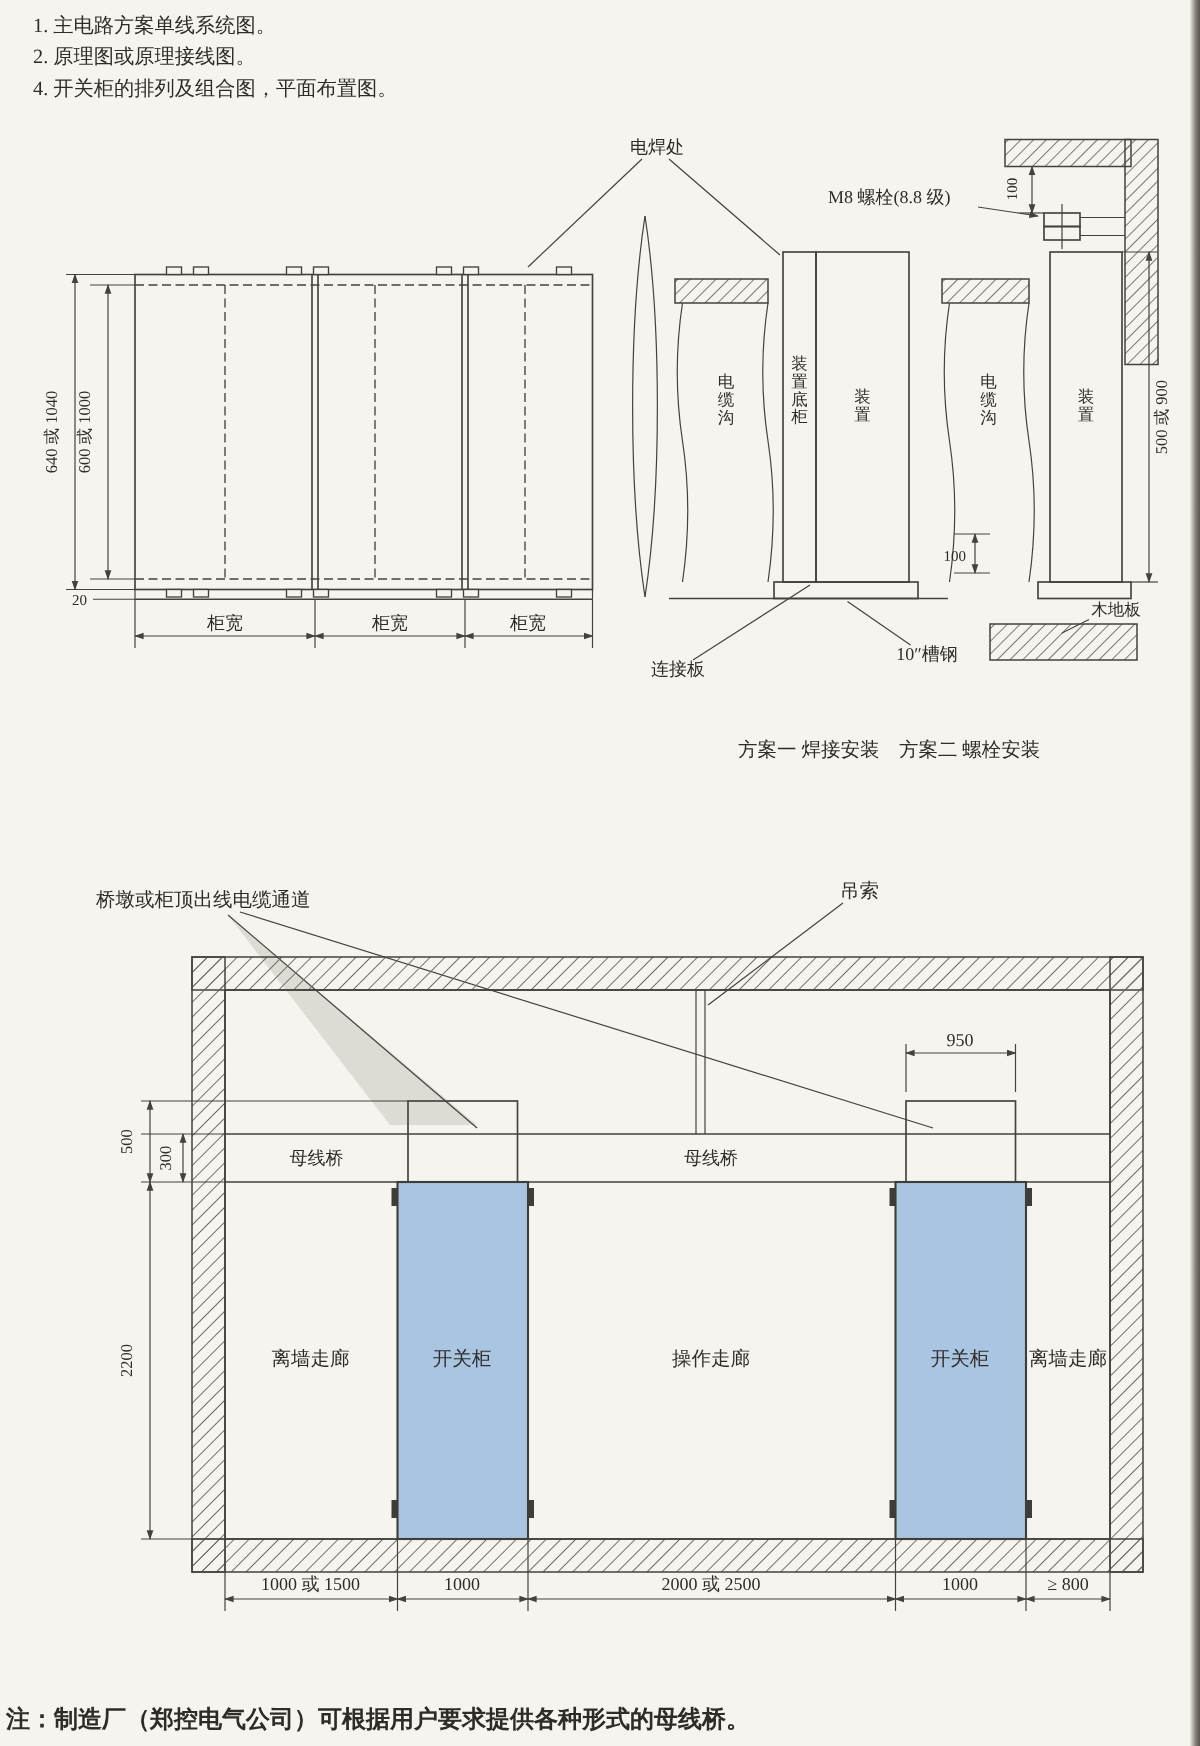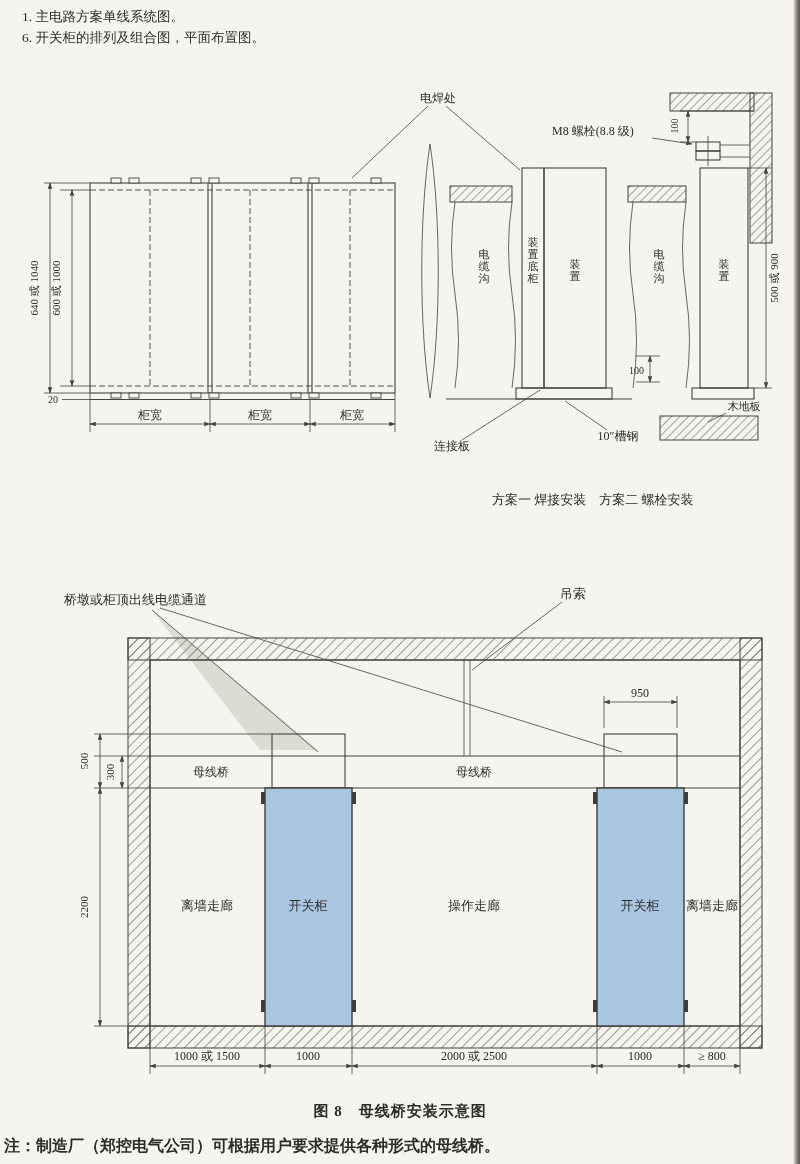--- a/index.html
+++ b/index.html
@@ -28,21 +28,22 @@
   .hatchfill{stroke:#44423c;stroke-width:1;}
 </style>
 </head>
 <body>
 
 <div id="page">
   <div id="scan-edge"></div>
 
   <div class="list">
     <div>1. 主电路方案单线系统图。</div>
-    <div>6. 开关柜的排列及组合图，平面布置图。</div>
+    <div>2. 原理图或原理接线图。</div>
+    <div>4. 开关柜的排列及组合图，平面布置图。</div>
   </div>
 
   <svg width="800" height="440" viewBox="0 0 800 440" style="top:86px">
     <defs>
       <pattern id="h7" width="6" height="6" patternUnits="userSpaceOnUse" patternTransform="rotate(45)">
         <line x1="0" y1="0" x2="0" y2="6" stroke="#6e6a62" stroke-width="1.2"></line>
       </pattern>
       <marker id="a7" viewBox="0 0 10 10" refX="9" refY="5" markerWidth="8" markerHeight="8" orient="auto-start-reverse">
         <path d="M0,1.5 L10,5 L0,8.5 z" fill="#44423c"></path>
       </marker>
@@ -282,16 +283,15 @@
       <line class="dim" x1="597" y1="488" x2="684" y2="488" marker-start="url(#a8)" marker-end="url(#a8)"></line>
       <line class="dim" x1="684" y1="488" x2="740" y2="488" marker-start="url(#a8)" marker-end="url(#a8)"></line>
       <text class="t12 mid" x="207" y="482">1000 或 1500</text>
       <text class="t12 mid" x="308" y="482">1000</text>
       <text class="t12 mid" x="474" y="482">2000 或 2500</text>
       <text class="t12 mid" x="640" y="482">1000</text>
       <text class="t12 mid" x="712" y="482">≥ 800</text>
     </g>
   </svg>
 
-  <div class="caption" style="top:1102px">图 8　母线桥安装示意图</div>
 
   <div class="note">注：制造厂（郑控电气公司）可根据用户要求提供各种形式的母线桥。</div>
 </div>
 
 </body></html>

